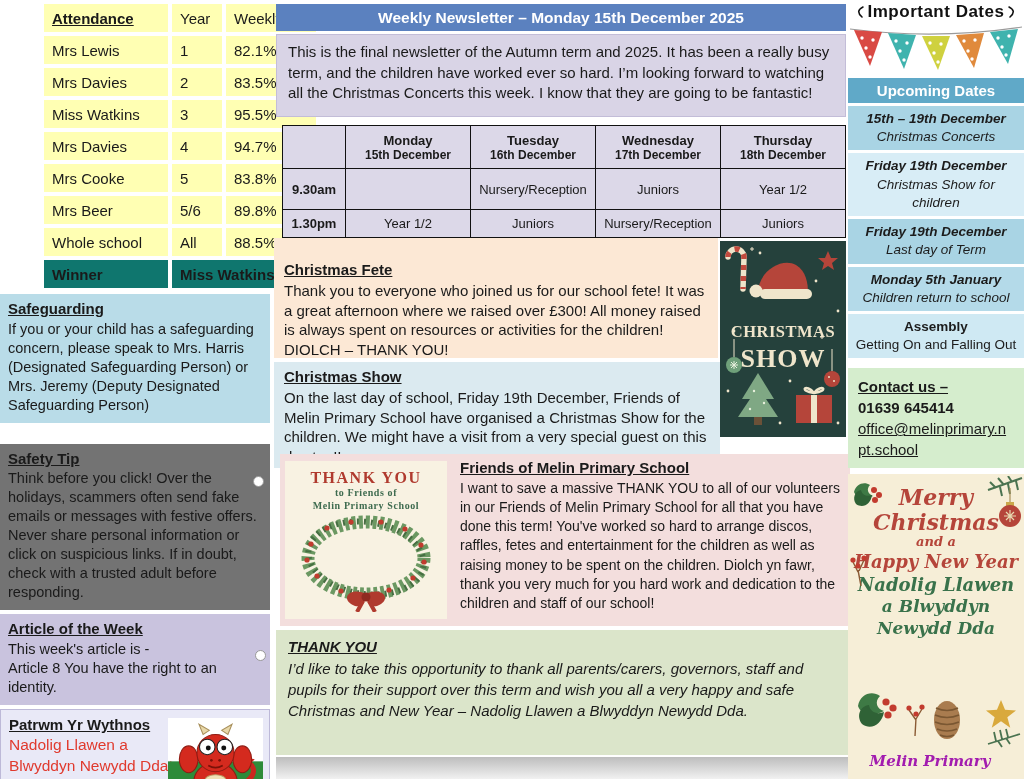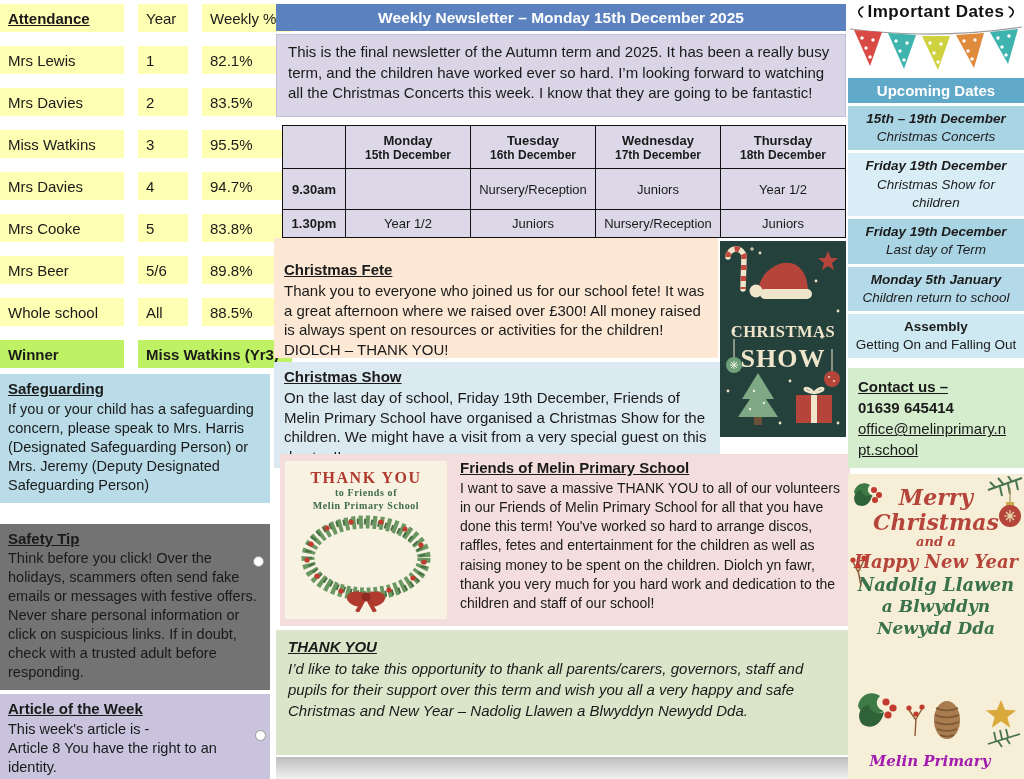--- a/index.html
+++ b/index.html
@@ -2,25 +2,25 @@
 <html><head>
 <meta charset="utf-8">
 <style>
   html,body{margin:0;padding:0;}
   body{
     width:1024px;height:779px;position:relative;background:#ffffff;
     font-family:"Liberation Sans", sans-serif;color:#1a1a1a;overflow:hidden;
   }
   
   .col-left{position:absolute;left:0;top:0;width:270px;}
-  .att{display:grid;grid-template-columns:124px 50px 90px;gap:14px;background:#fff;margin-top:4px;}
+  .att{display:grid;grid-template-columns:124px 50px 90px;gap:4px;background:#fff;margin-top:4px;margin-left:44px;}
   .att .cell{background:#ffffb3;height:28px;display:flex;align-items:center;padding-left:8px;
     box-sizing:border-box;font-size:15px;}
   .att .head-title{font-weight:bold;text-decoration:underline;}
-  .att .winner{background:#bef264;font-weight:bold;}
+  .att .winner{background:#0f766e;font-weight:bold;}
   .att .span2{grid-column:2/4;}
   .sec{box-sizing:border-box;padding:5px 8px 8px 8px;font-size:14.5px;line-height:1.31;position:relative;}
   .sec-title{font-weight:bold;text-decoration:underline;font-size:15px;margin-bottom:1px;}
   .safeguarding{background:#b9dce8;margin-top:6px;}
   .safety{background:#737373;margin-top:21px;}
   .article{background:#c9c3de;margin-top:4px;}
   .patrwm{background:#e9e9f7;border:1px solid #bdb9d8;margin-top:4px;height:108px;}
   .patrwm-text{width:168px;}
   .welsh{color:#e03a2e;font-size:15.5px;line-height:1.34;}
   .english{color:#2e6fc0;font-size:15.5px;line-height:1.34;}

